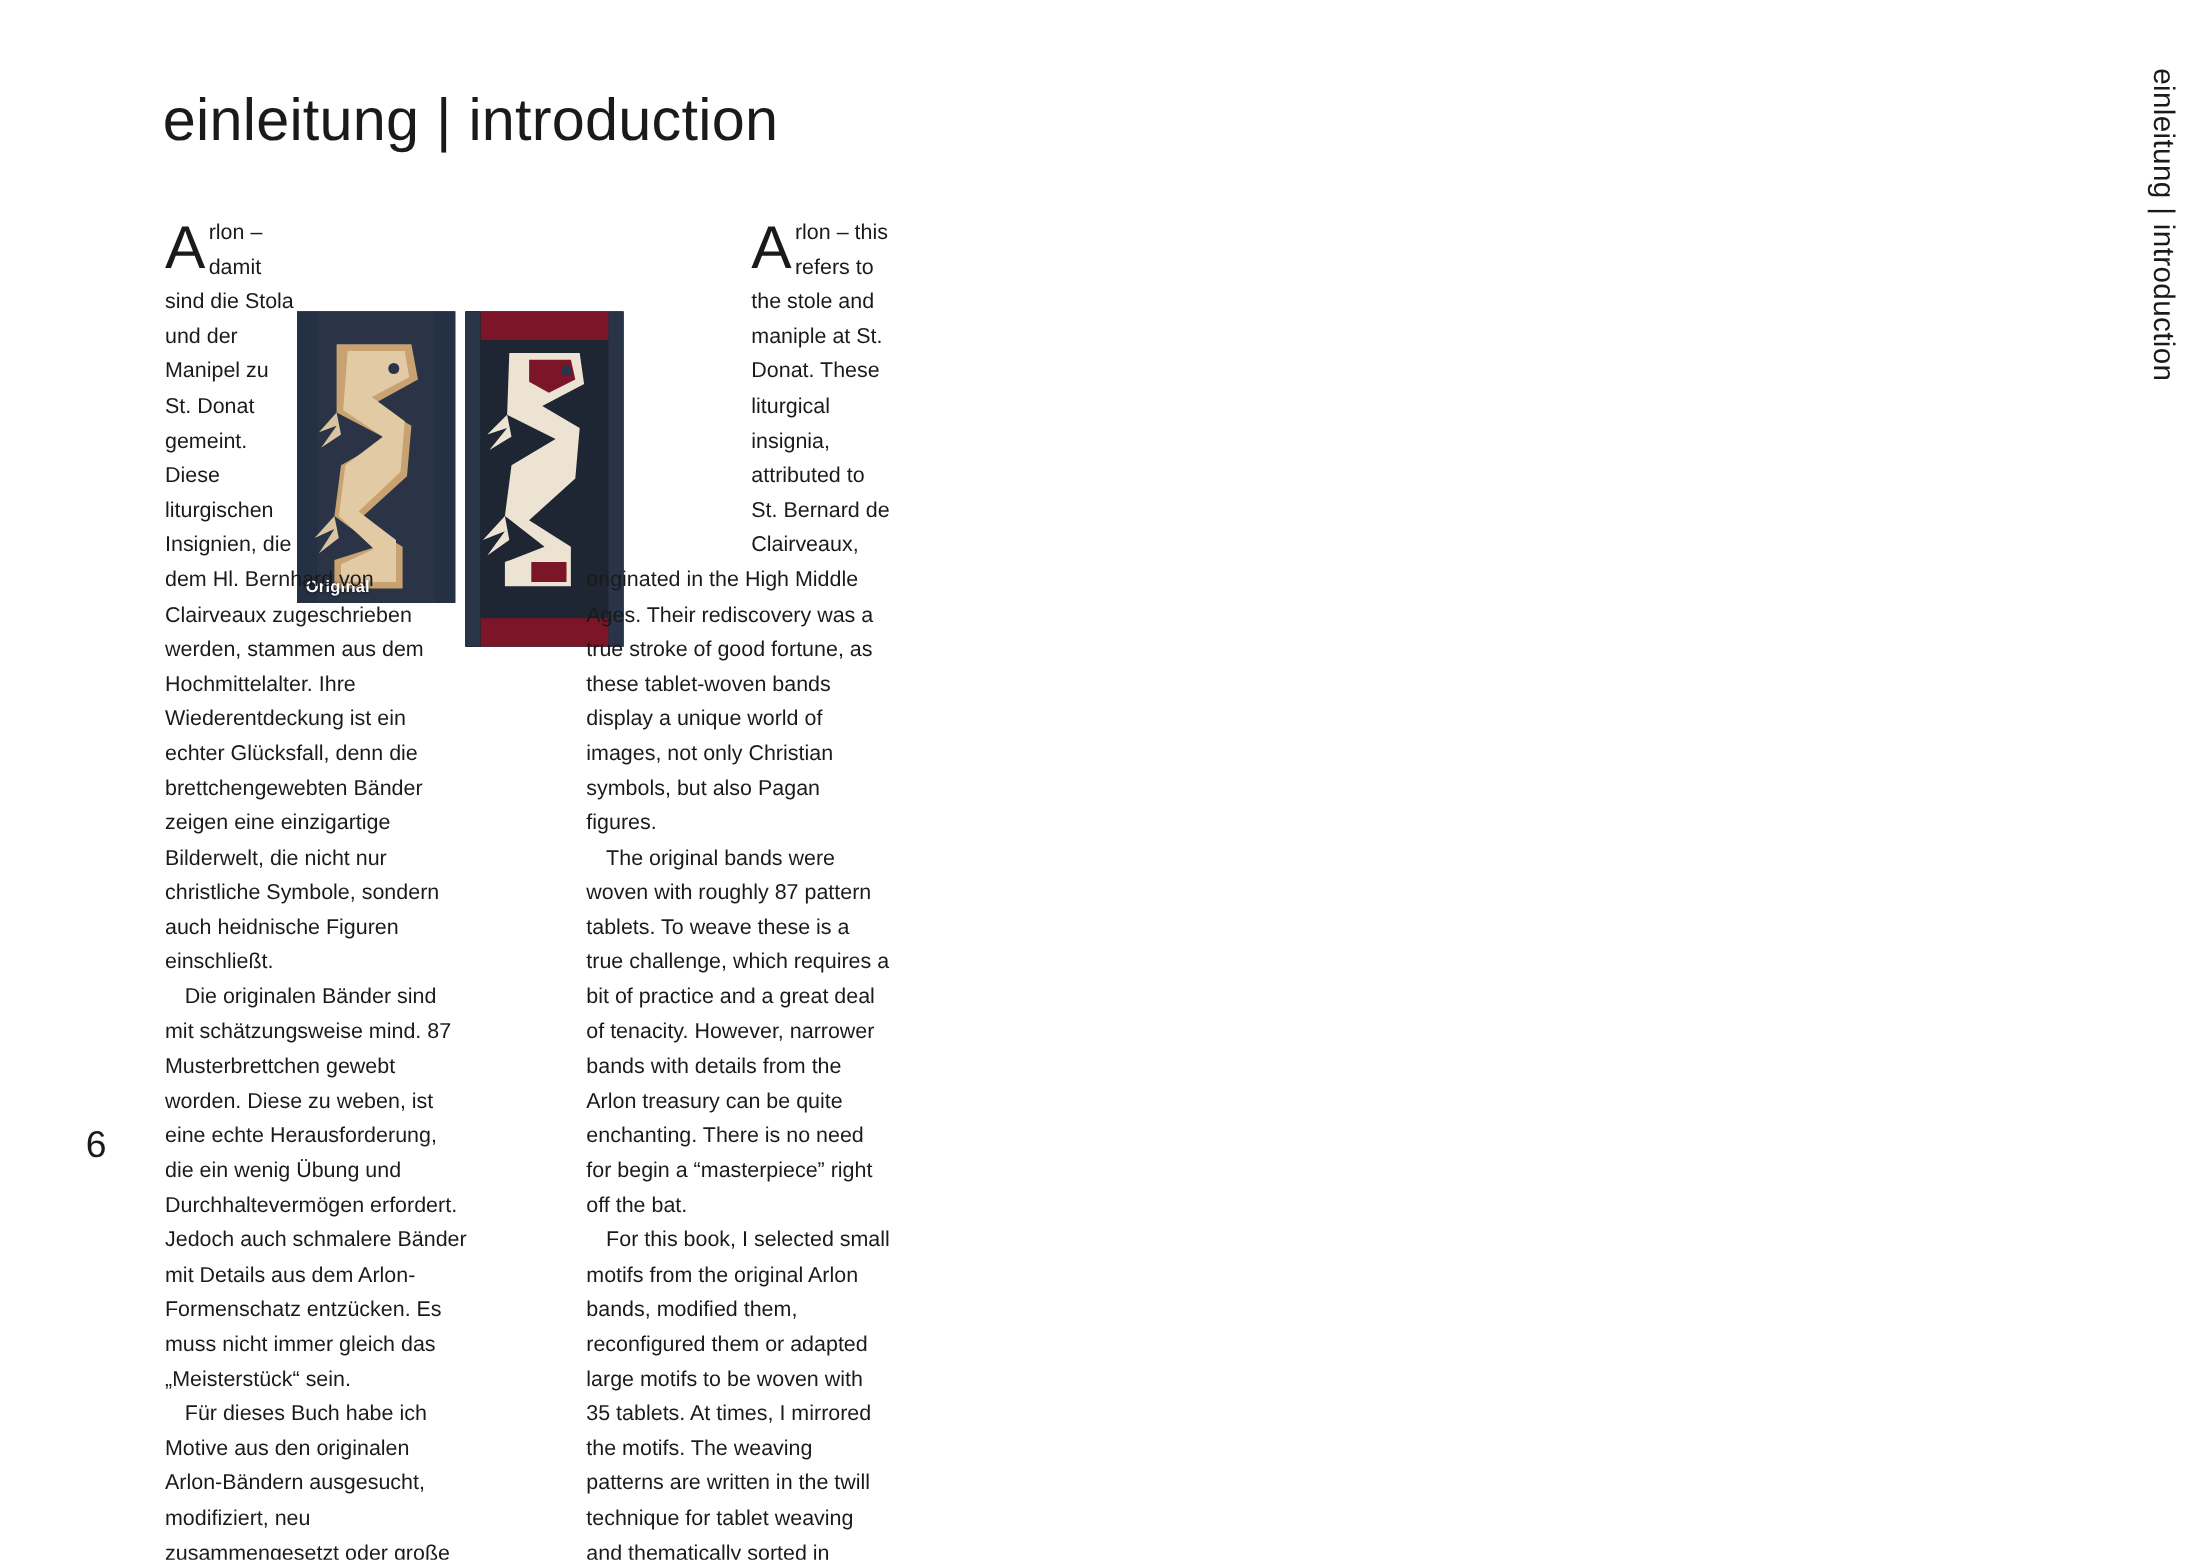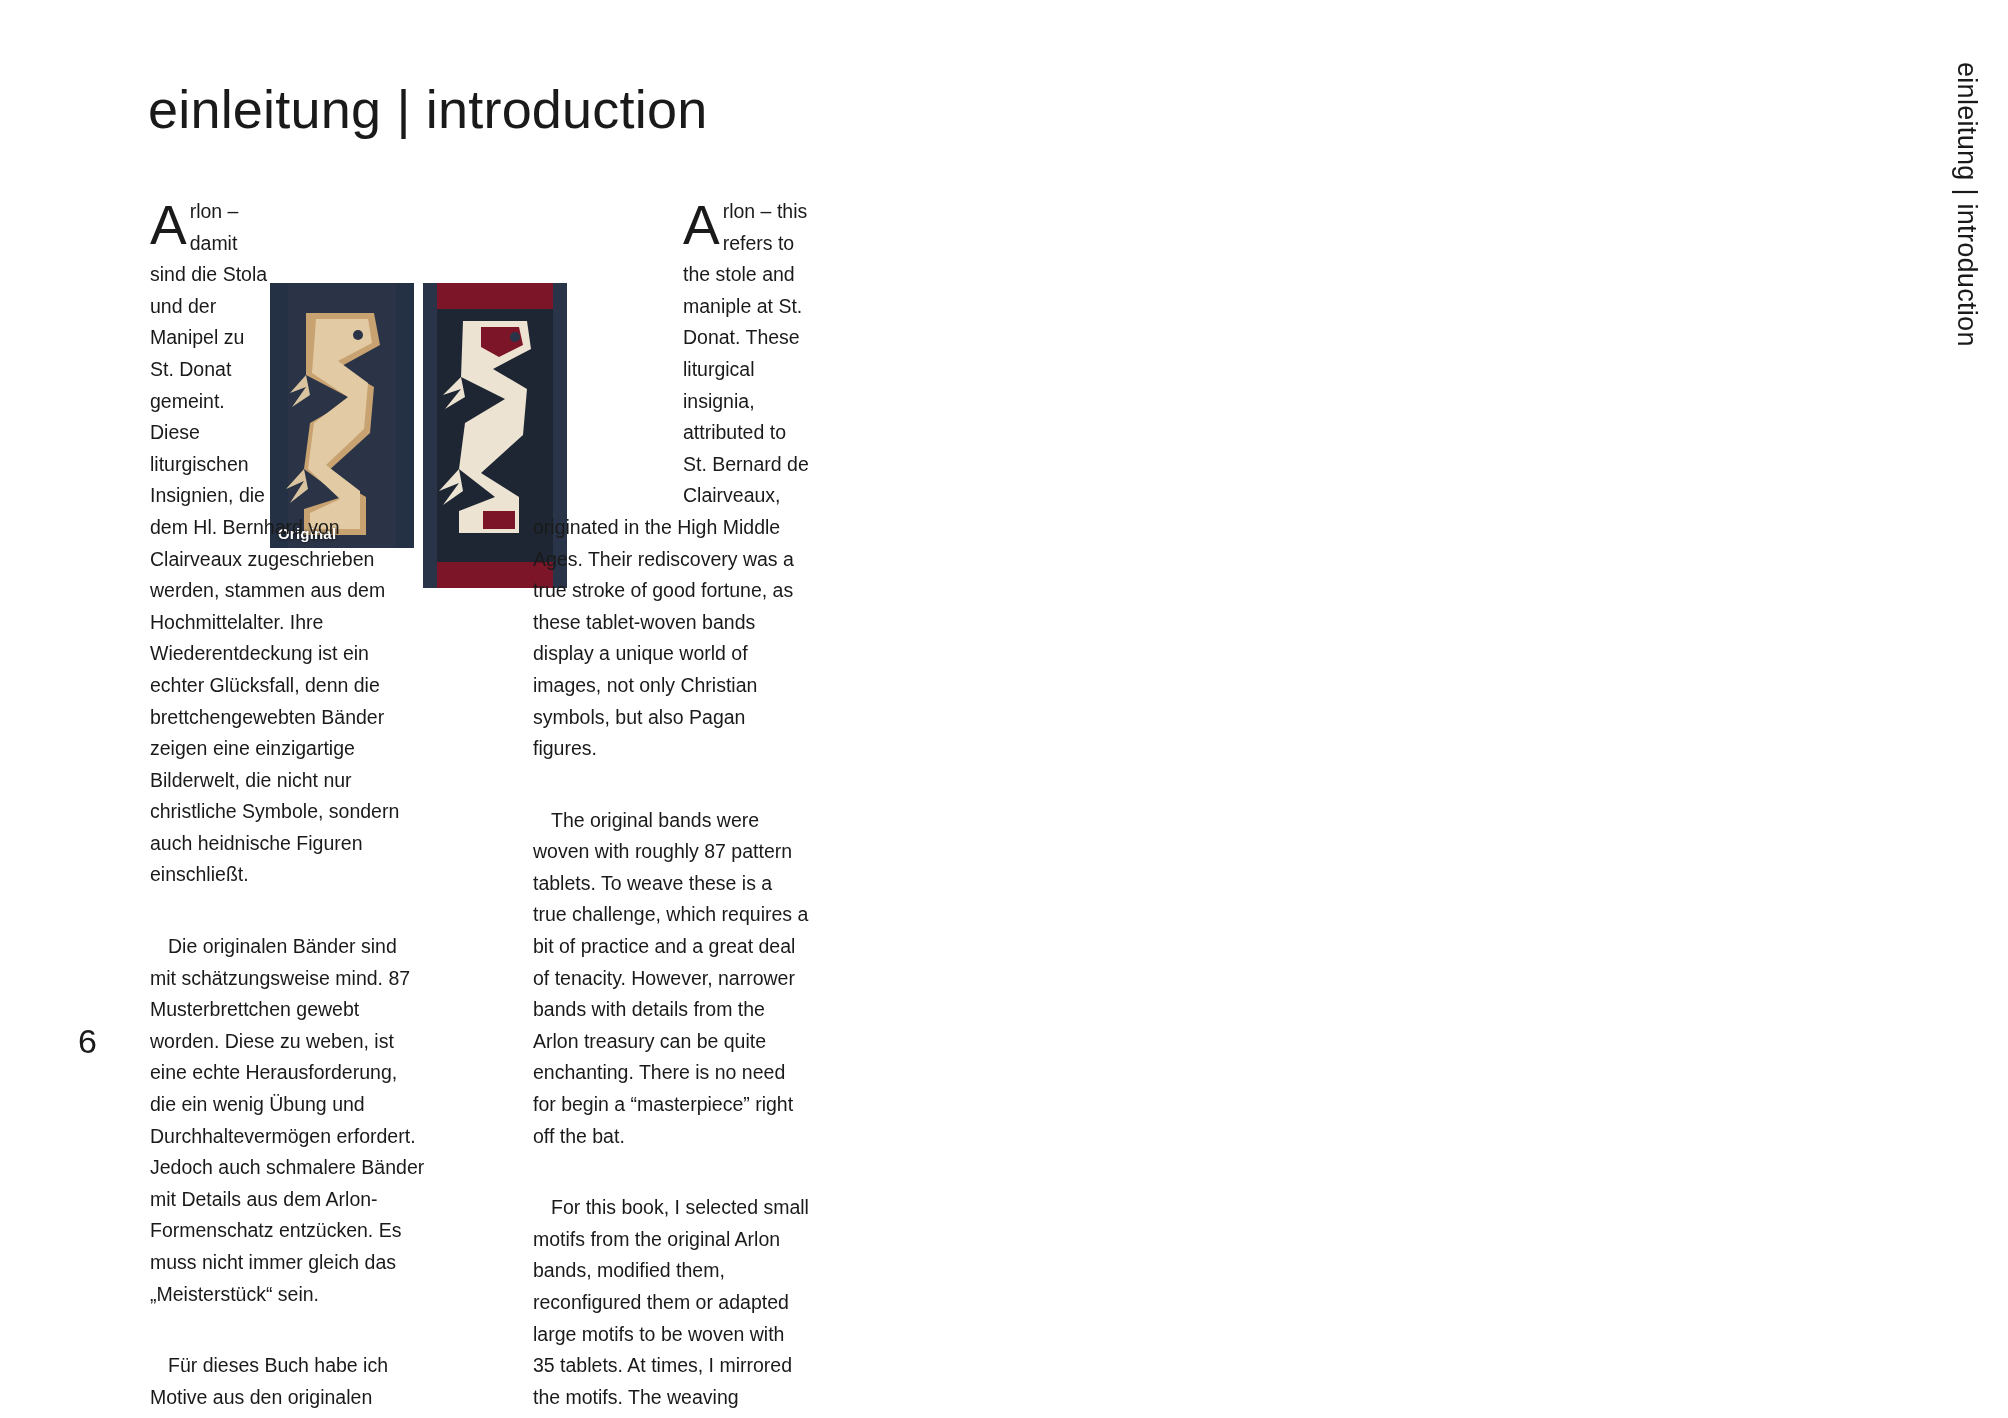--- a/index.html
+++ b/index.html
@@ -47,21 +47,20 @@
     font-size: 19.5px;
     line-height: 31.6px;
     text-align: left;
     color: #1a1a1a;
   }
   .col p {
     margin: 0;
   }
   .col p + p {
     text-indent: 18px;
-    margin-top: 40px;
   }
 
   .col-1 { left: 150px;  top: 196px; width: 277px; }
   .col-2 { left: 533px;  top: 196px; width: 277px; }
   .dropcap {
     float: left;
     font-size: 55px;
     line-height: 46px;
     padding: 6px 3px 0 0;
     font-weight: 400;

